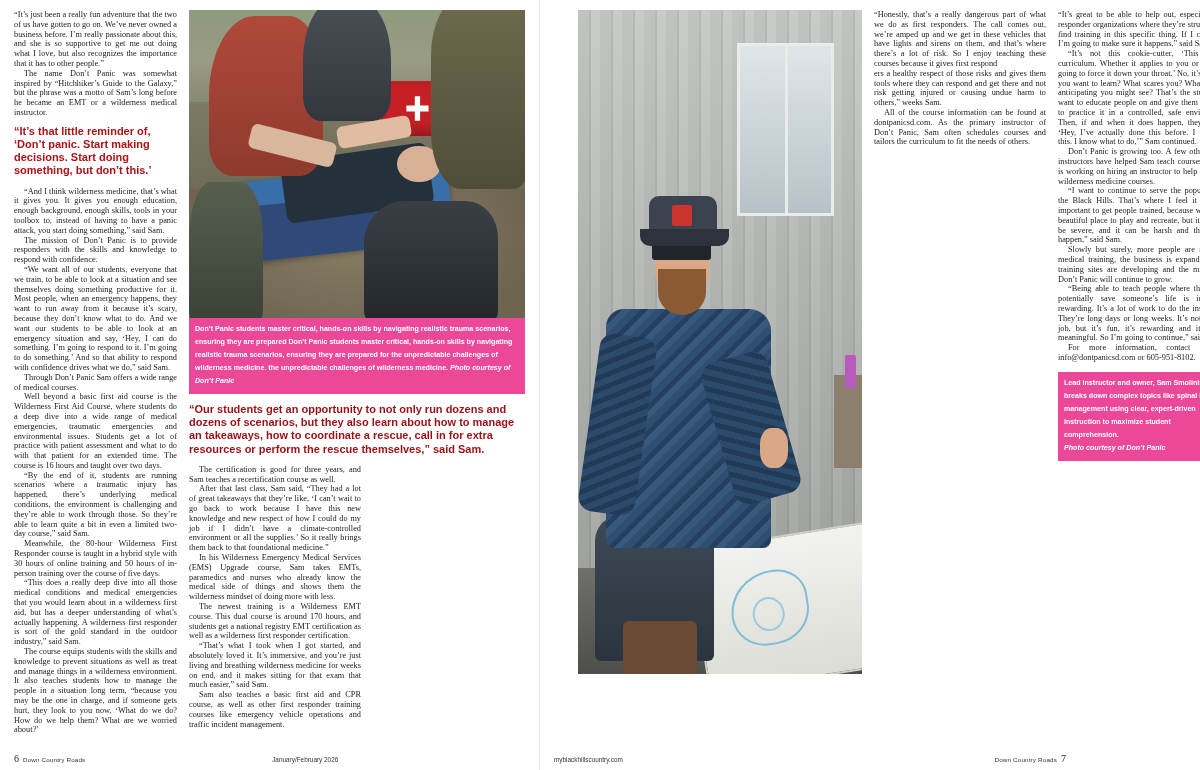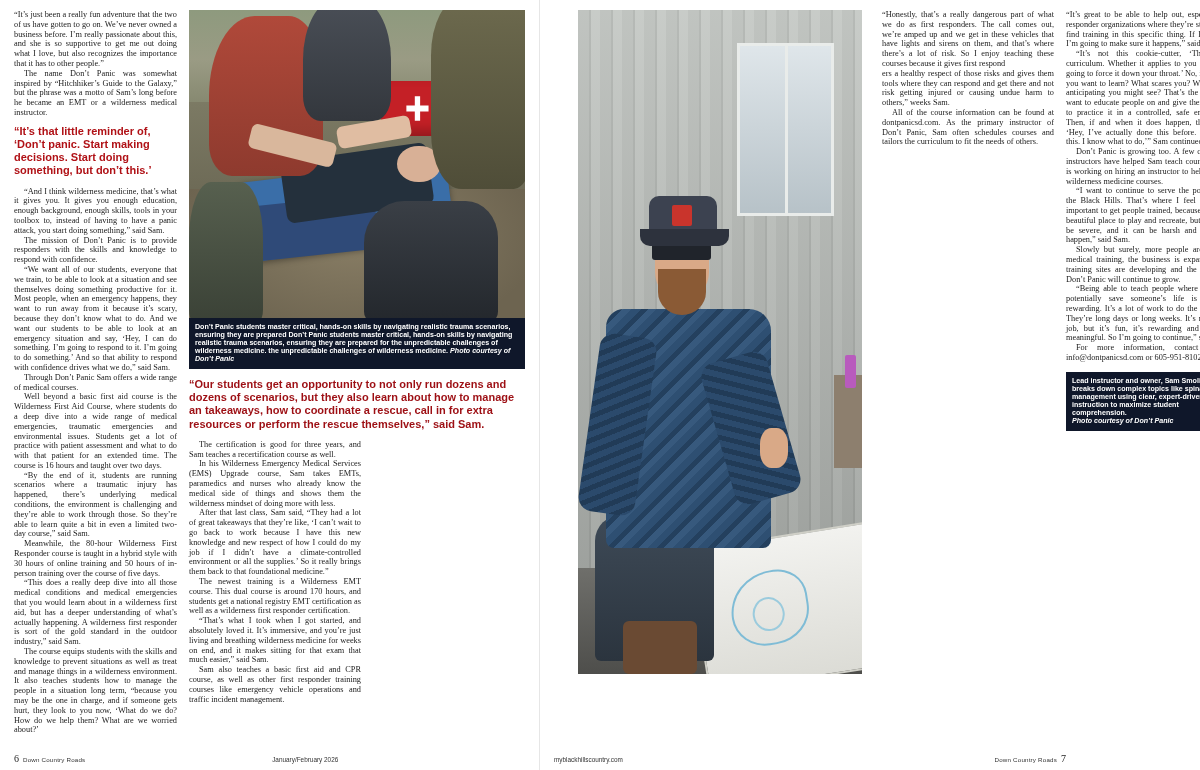--- a/index.html
+++ b/index.html
@@ -36,26 +36,26 @@
     color: #b01116;
     font-size: 11px;
     line-height: 13.2px;
     margin: 7px 0 9px 0;
   }
   .pullquote.dark { color: #9d0f14; }
 
   
   .photo { position: relative; overflow: hidden; }
   .caption-red {
-    background: #0f172a;
+    background: #ec4899;
     color: #ffffff;
     font-family: "Liberation Sans", sans-serif;
     font-weight: bold;
     font-size: 7.1px;
-    line-height: 8px;
+    line-height: 13px;
     padding: 5px 6px 6px 6px;
   }
   .caption-red .credit { font-style: italic; font-weight: bold; }
 
   
   .folio {
     position: absolute; bottom: 6px; left: 14px; right: 14px;
     display: flex; align-items: baseline; justify-content: space-between;
     font-family: "Liberation Sans", sans-serif;
     font-size: 6.4px; color: #333;
@@ -280,41 +280,41 @@
 
         <div class="caption-red">
           <span>Don’t Panic students master critical, hands-on skills by navigating realistic trauma scenarios, ensuring they are prepared Don’t Panic students master critical, hands-on skills by navigating realistic trauma scenarios, ensuring they are prepared for the unpredictable challenges of wilderness medicine. the unpredictable challenges of wilderness medicine.</span>
           <span class="credit">Photo courtesy of Don’t Panic</span>
         </div>
 
         <div class="pullquote dark" style="margin-top:9px;">“Our students get an opportunity to not only run dozens and dozens of scenarios, but they also learn about how to manage an takeaways, how to coordinate a rescue, call in for extra resources or perform the rescue themselves,” said Sam.</div>
 
         <div style="width:172px;">
           <p class="body">The certification is good for three years, and Sam teaches a recertification course as well.</p>
+          <p class="body">After that last class, Sam said, “They had a lot of great takeaways that they’re like, ‘I can’t wait to go back to work because I have this new knowledge and new respect of how I could do my job if I didn’t have a climate-controlled environment or all the supplies.’ So it really brings them back to that foundational medicine.”</p>
           <p class="body">In his Wilderness Emergency Medical Services (EMS) Upgrade course, Sam takes EMTs, paramedics and nurses who already know the medical side of things and shows them the wilderness mindset of doing more with less.</p>
-          <p class="body">After that last class, Sam said, “They had a lot of great takeaways that they’re like, ‘I can’t wait to go back to work because I have this new knowledge and new respect of how I could do my job if I didn’t have a climate-controlled environment or all the supplies.’ So it really brings them back to that foundational medicine.”</p>
           <p class="body">The newest training is a Wilderness EMT course. This dual course is around 170 hours, and students get a national registry EMT certification as well as a wilderness first responder certification.</p>
           <p class="body">“That’s what I took when I got started, and absolutely loved it. It’s immersive, and you’re just living and breathing wilderness medicine for weeks on end, and it makes sitting for that exam that much easier,” said Sam.</p>
           <p class="body">Sam also teaches a basic first aid and CPR course, as well as other first responder training courses like emergency vehicle operations and traffic incident management.</p>
         </div>
       </div>
     </div>
 
     <div class="folio">
       <div class="folio-left">
         <span class="pagenum">6</span>
         <span class="mag">Down Country Roads</span>
       </div>
       <span class="center">January/February 2026</span>
       <span></span>
     </div>
   </div>
 
   <div class="page">
-    <div style="display:flex; gap:20px;padding-left:24px;">
+    <div style="display:flex; gap:12px;padding-left:24px;">
 
       <div>
         <div class="photo" id="photo-instructor">
           <div class="wall"></div>
           <div class="wall2"></div>
           <div class="window"></div>
           <div class="floor"></div>
           <div class="board">
             <div class="scribble"></div>
             <div class="scribble2"></div>

